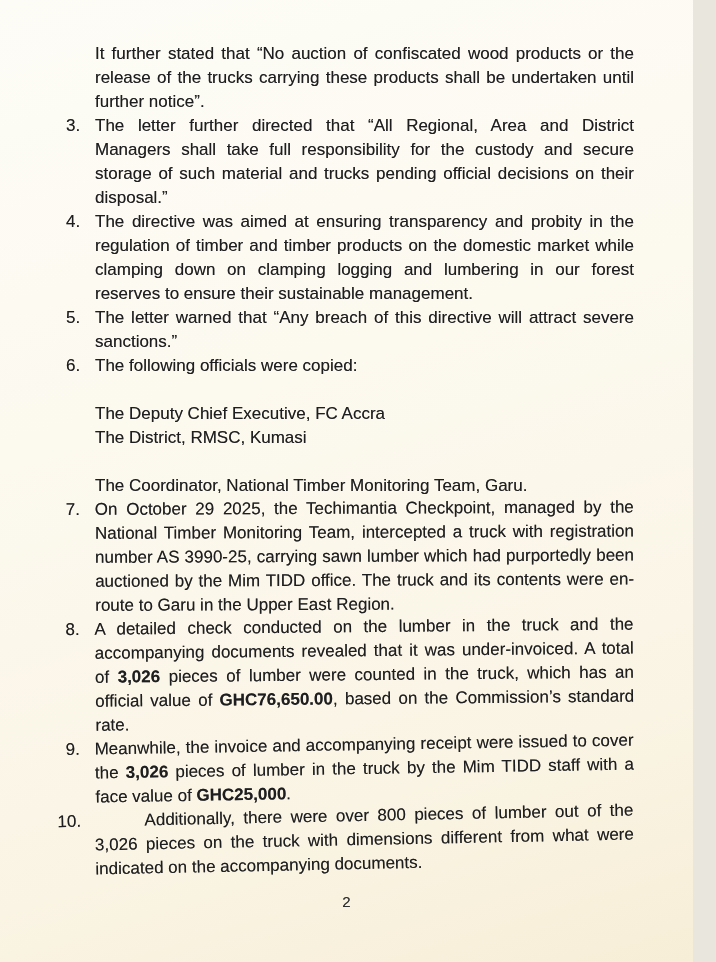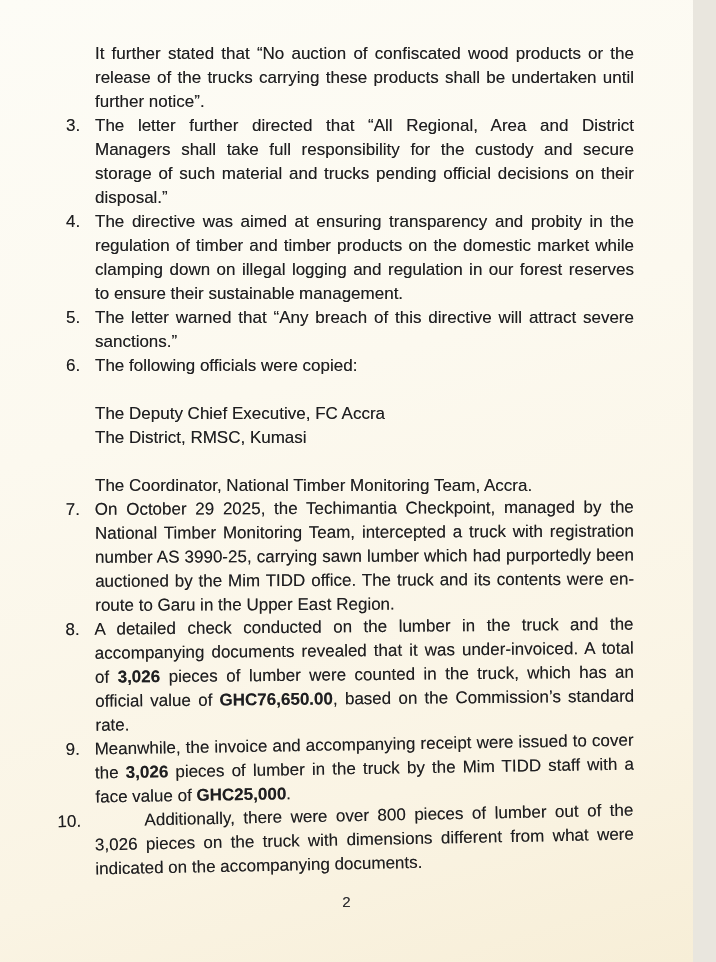--- a/index.html
+++ b/index.html
@@ -67,29 +67,29 @@
       <div class="item">
         <span class="num"></span>
         <div class="body"><span class="">It further stated that “No auction of confiscated wood products or the release of the trucks carrying these products shall be undertaken until further notice”.</span></div>
       </div>
       <div class="item">
         <span class="num">3.</span>
         <div class="body"><span class="">The letter further directed that “All Regional, Area and District Managers shall take full responsibility for the custody and secure storage of such material and trucks pending official decisions on their disposal.”</span></div>
       </div>
       <div class="item">
         <span class="num">4.</span>
-        <div class="body"><span class="">The directive was aimed at ensuring transparency and probity in the regulation of timber and timber products on the domestic market while clamping down on illegal logging and regulation in our forest reserves to ensure their sustainable management.</span></div>
+        <div class="body"><span class="">The directive was aimed at ensuring transparency and probity in the regulation of timber and timber products on the domestic market while clamping down on clamping logging and lumbering in our forest reserves to ensure their sustainable management.</span></div>
       </div>
       <div class="item">
         <span class="num">5.</span>
         <div class="body"><span class="">The letter warned that “Any breach of this directive will attract severe sanctions.”</span></div>
       </div>
       <div class="item">
         <span class="num">6.</span>
-        <div class="body"><span class="">The following officials were copied:</span><br><br><span class="">The Deputy Chief Executive, FC Accra</span><br><span class="">The District, RMSC, Kumasi</span><br><br><span class="">The Coordinator, National Timber Monitoring Team, Accra.</span></div>
+        <div class="body"><span class="">The following officials were copied:</span><br><br><span class="">The Deputy Chief Executive, FC Accra</span><br><span class="">The District, RMSC, Kumasi</span><br><br><span class="">The Coordinator, National Timber Monitoring Team, Garu.</span></div>
       </div>
       <div class="item">
         <span class="num">7.</span>
         <div class="body"><span class="">On October 29 2025, the Techimantia Checkpoint, managed by the National Timber Monitoring Team, intercepted a truck with registration number AS 3990-25, carrying sawn lumber which had purportedly been auctioned by the Mim TIDD office. The truck and its contents were en-route to Garu in the Upper East Region.</span></div>
       </div>
       <div class="item">
         <span class="num">8.</span>
         <div class="body"><span class="">A detailed check conducted on the lumber in the truck and the accompanying documents revealed that it was under-invoiced. A total of </span><span class="bold">3,026</span><span class=""> pieces of lumber were counted in the truck, which has an official value of </span><span class="bold">GHC76,650.00</span><span class="">, based on the Commission’s standard rate.</span></div>
       </div>
       <div class="item">

